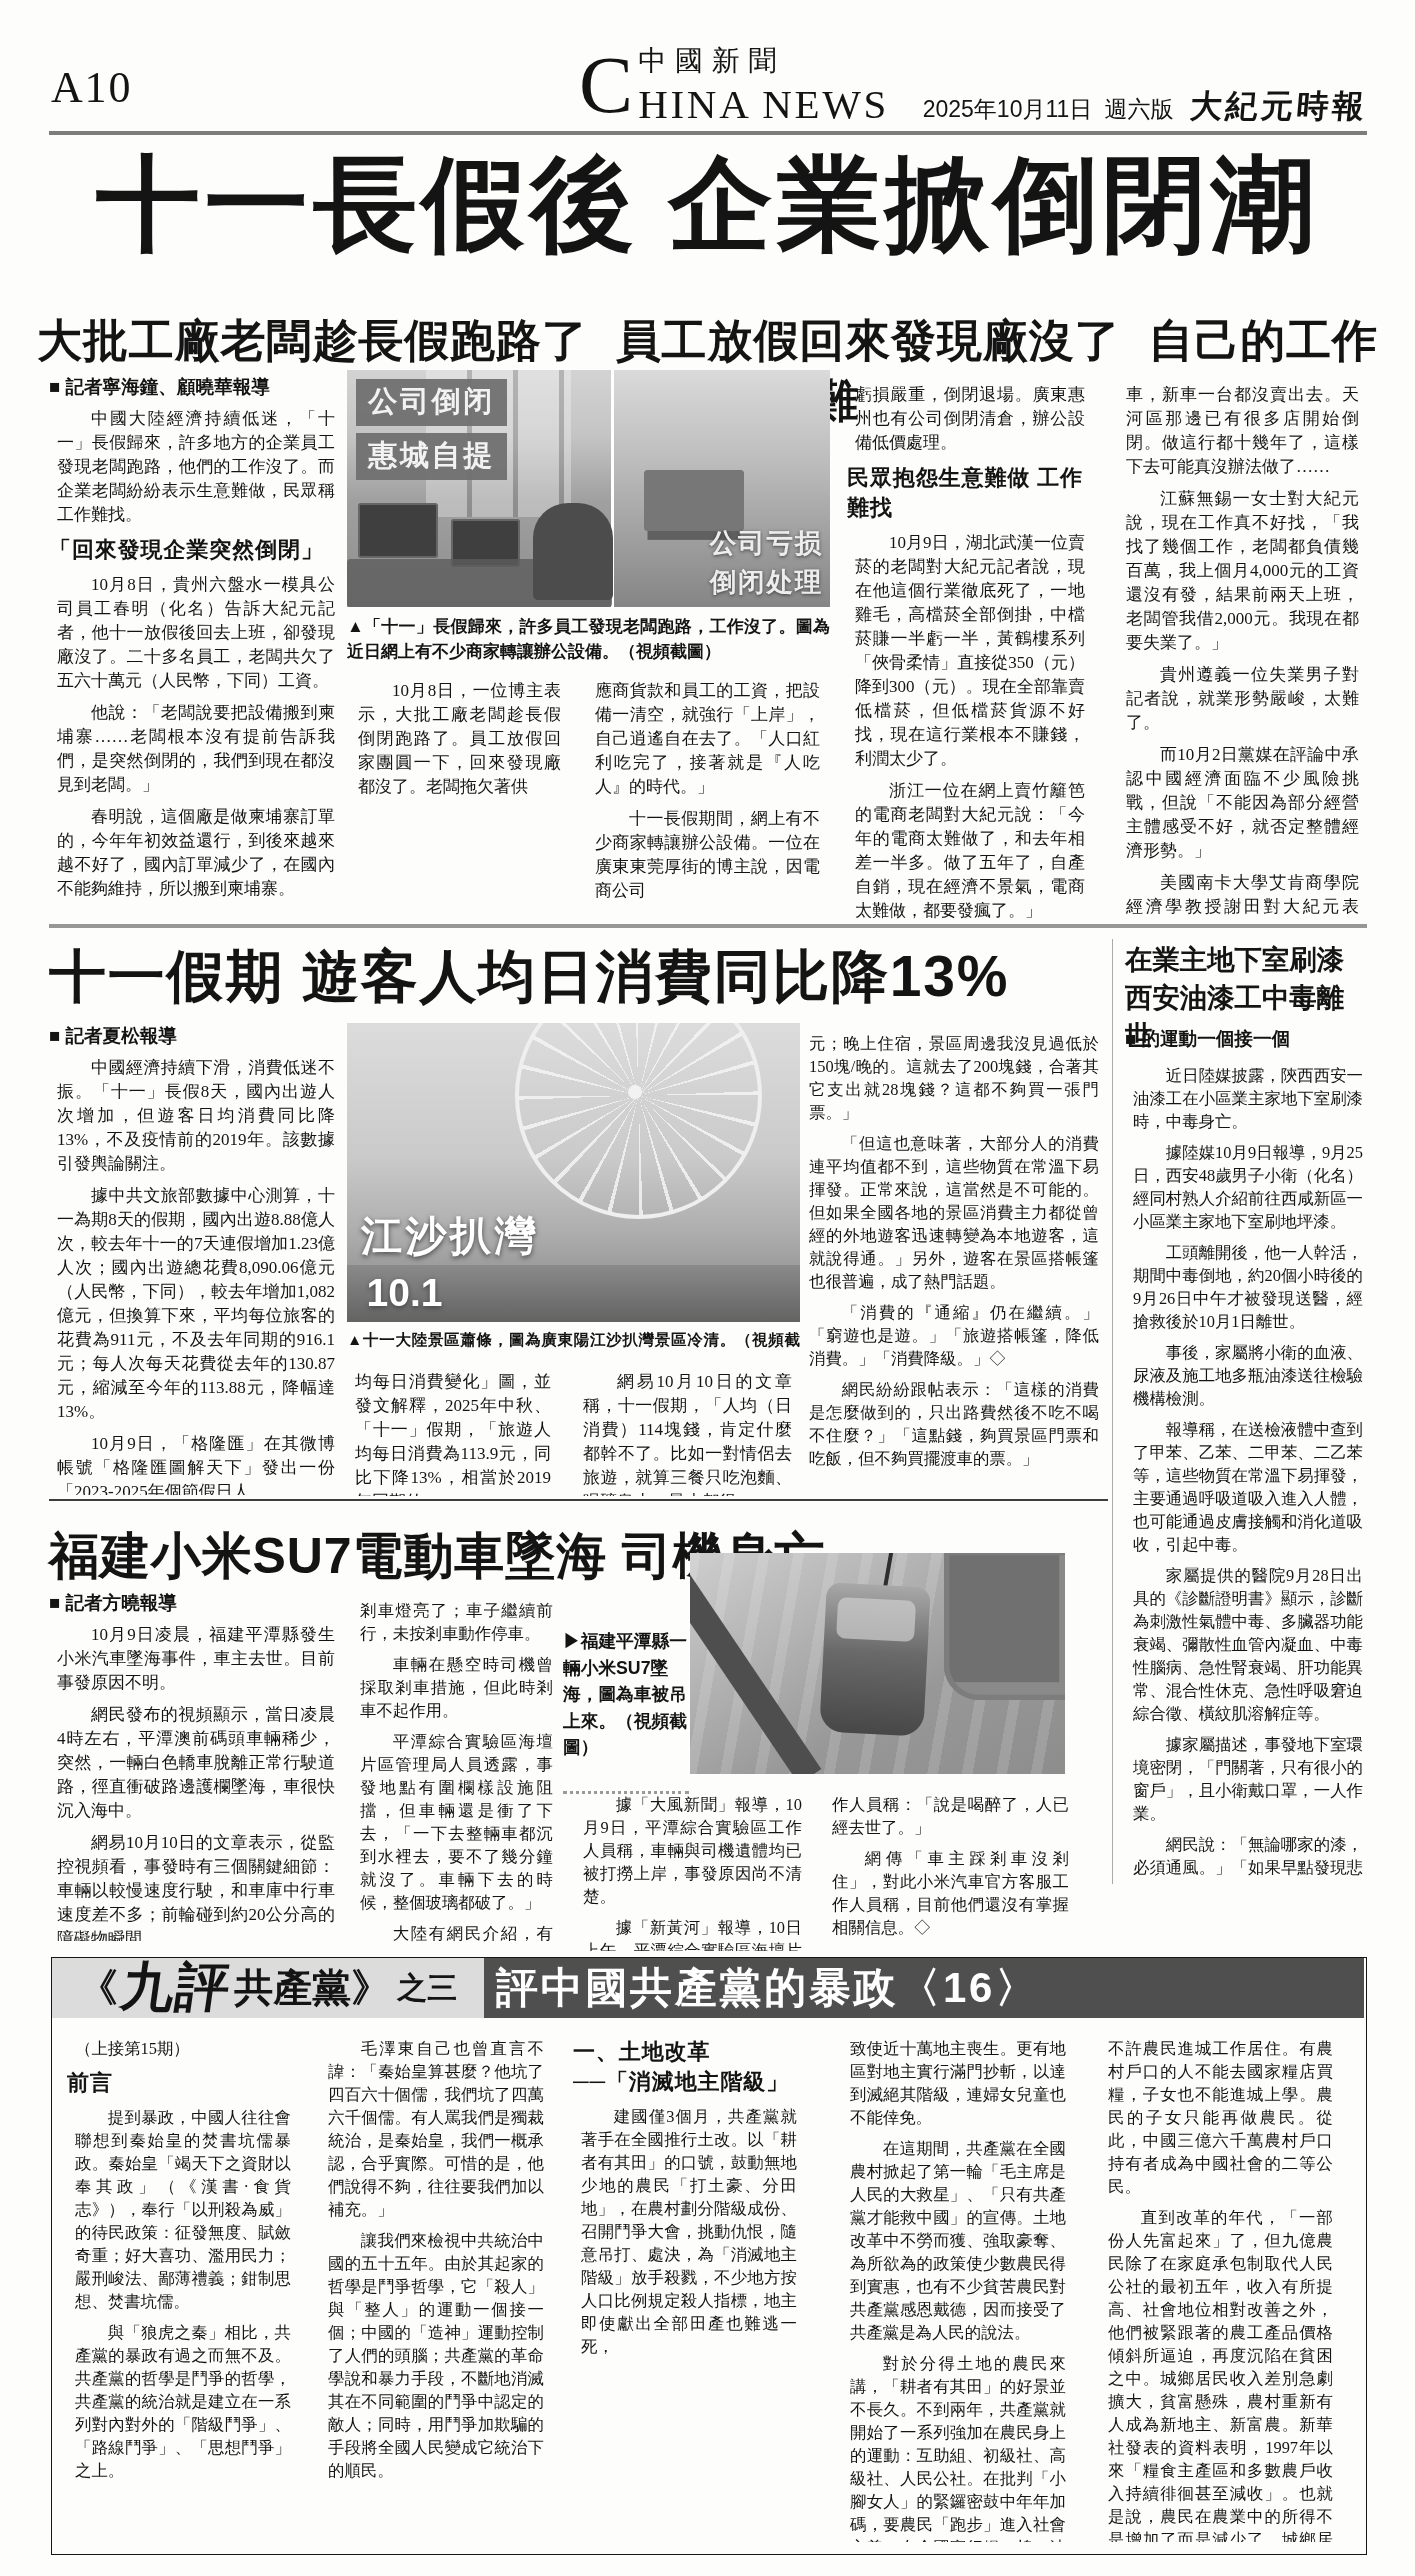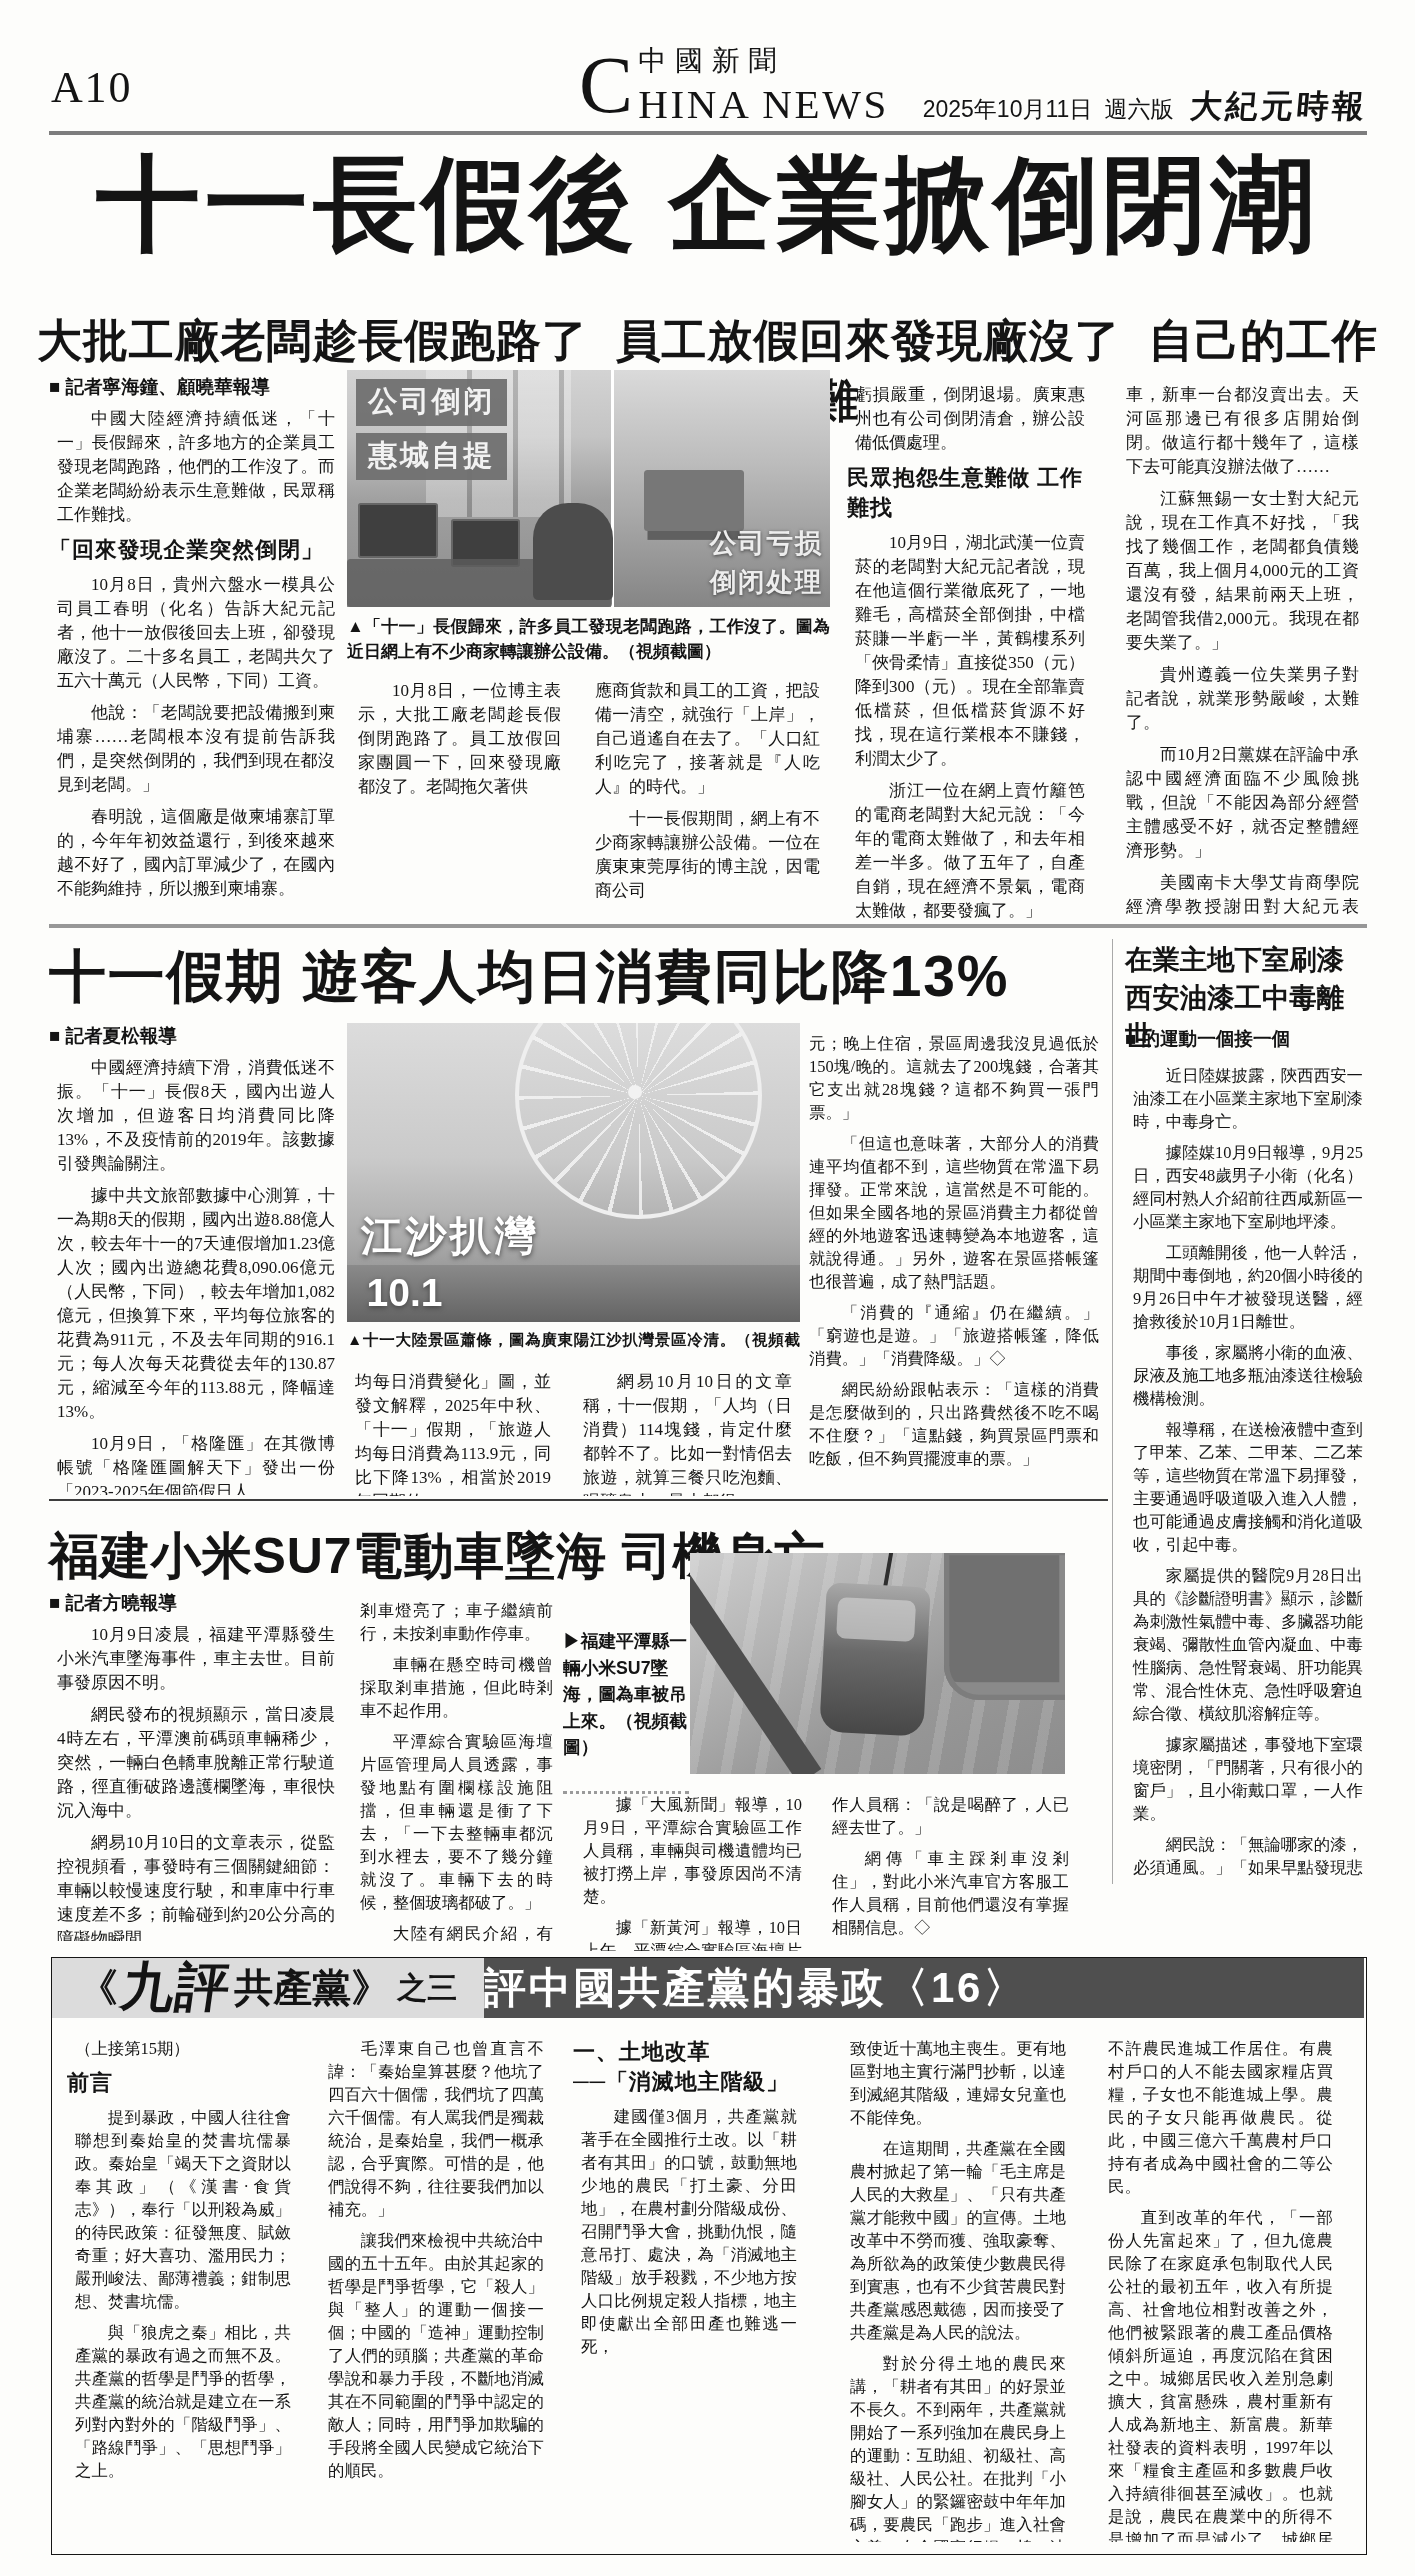--- a/index.html
+++ b/index.html
@@ -70,21 +70,21 @@
   .boat{position:absolute;right:-12.4px;top:-3.5px;width:133px;height:150px;background:#707070;border-radius:0 0 0 35px;
       box-shadow:inset 0 0 0 5.3px #7d7d7d, inset -17.7px -17.7px 0 0 #8a8a8a;}
   
   .ninebox{position:absolute;border:1.8px solid #161616;background:#fdfdfb;}
   .nbleft{position:absolute;background:#dcdcdc;display:flex;align-items:center;justify-content:center;}
   .nbleft .t1{font-size:39px;font-weight:bold;}
   .nbleft .t2{font-size:53px;font-weight:900;letter-spacing:1.8px;transform:skewX(-8deg);display:inline-block;padding:0 3.5px;}
   .nbleft .t3{font-size:39px;font-weight:bold;}
   .nbleft .t4{font-size:30px;font-weight:bold;margin-left:7px;}
   .nbright{position:absolute;background:#4f4f4f;color:#fff;font-family:"Liberation Sans",sans-serif;
-      font-weight:900;font-size:42px;letter-spacing:2.7px;display:flex;align-items:center;padding-left:0;box-sizing:border-box;text-align:right;}
+      font-weight:900;font-size:42px;letter-spacing:2.7px;display:flex;align-items:center;padding-left:12px;box-sizing:border-box;text-align:right;}
   .vrule{position:absolute;width:0.9px;background:#a9a9a9;}
   .dotted{border-bottom:3.5px dotted #9a9a9a;}
 </style>
 </head>
 <body>
 
 <div class="page">
 
   <div class="abs pageno" style="left:51px;top:62px;">A10</div>
   <div class="abs" style="left:548px;top:42px;width:372px;display:flex;align-items:center;justify-content:center;">

